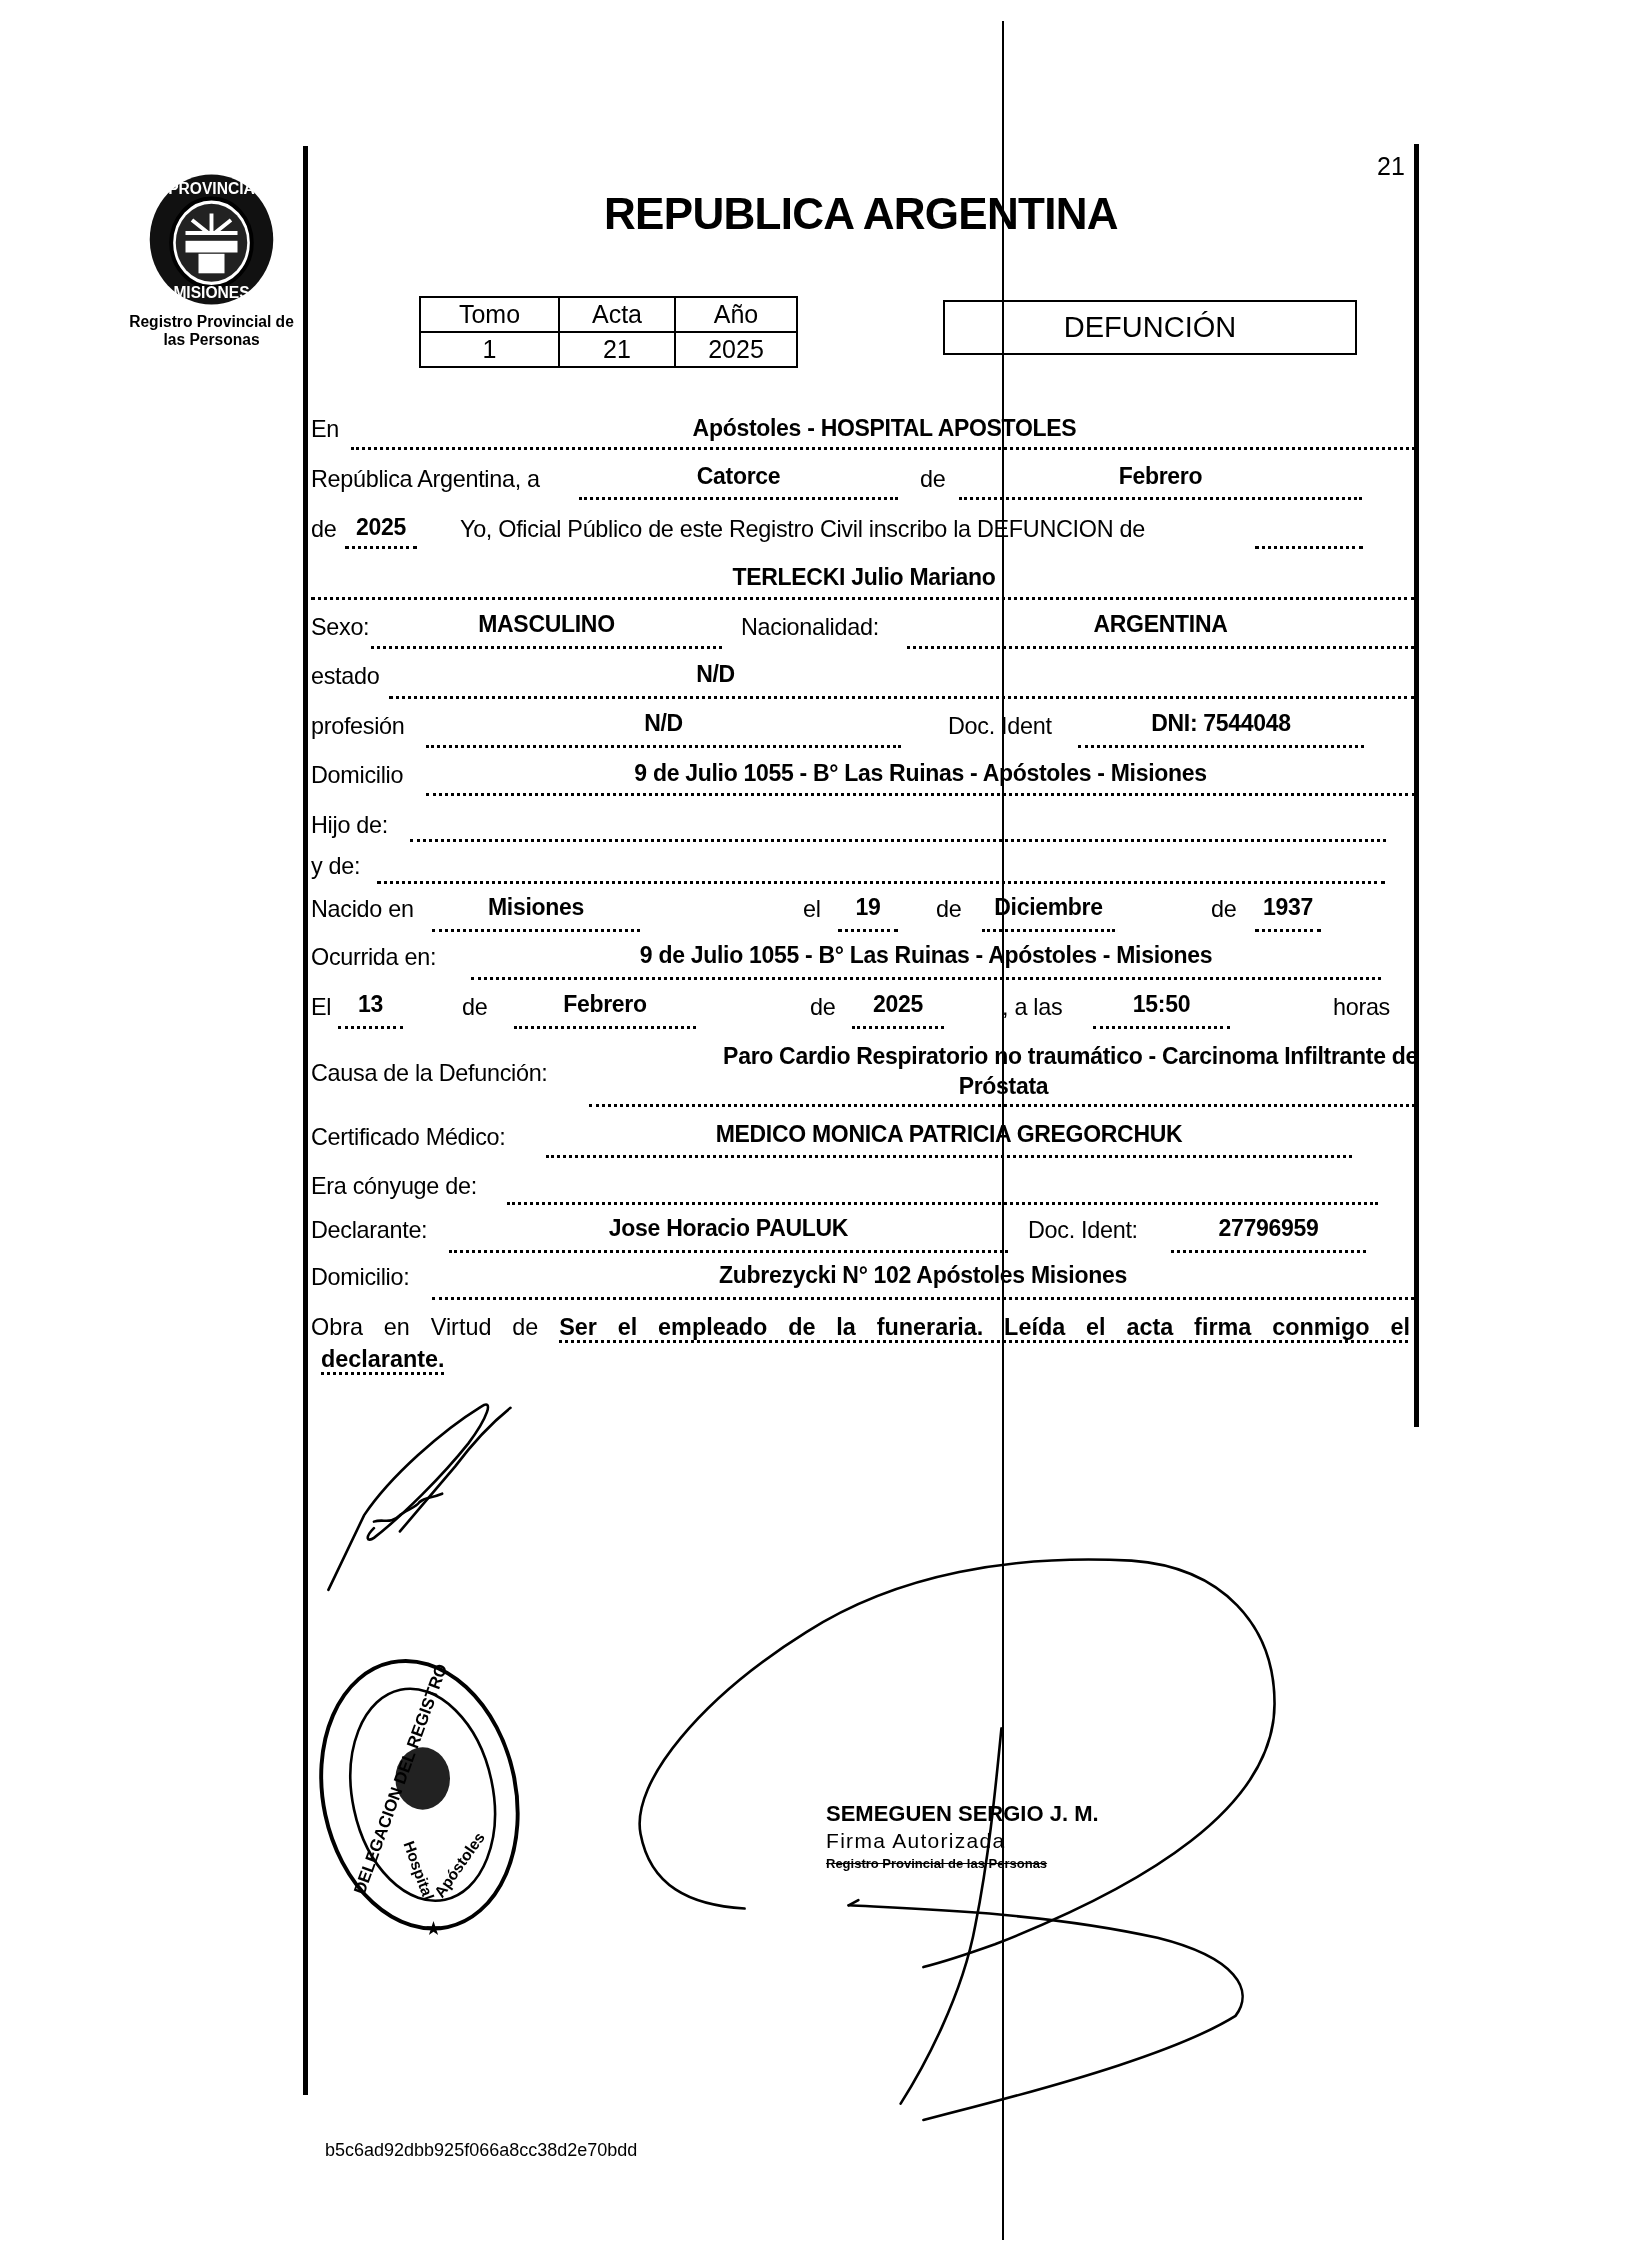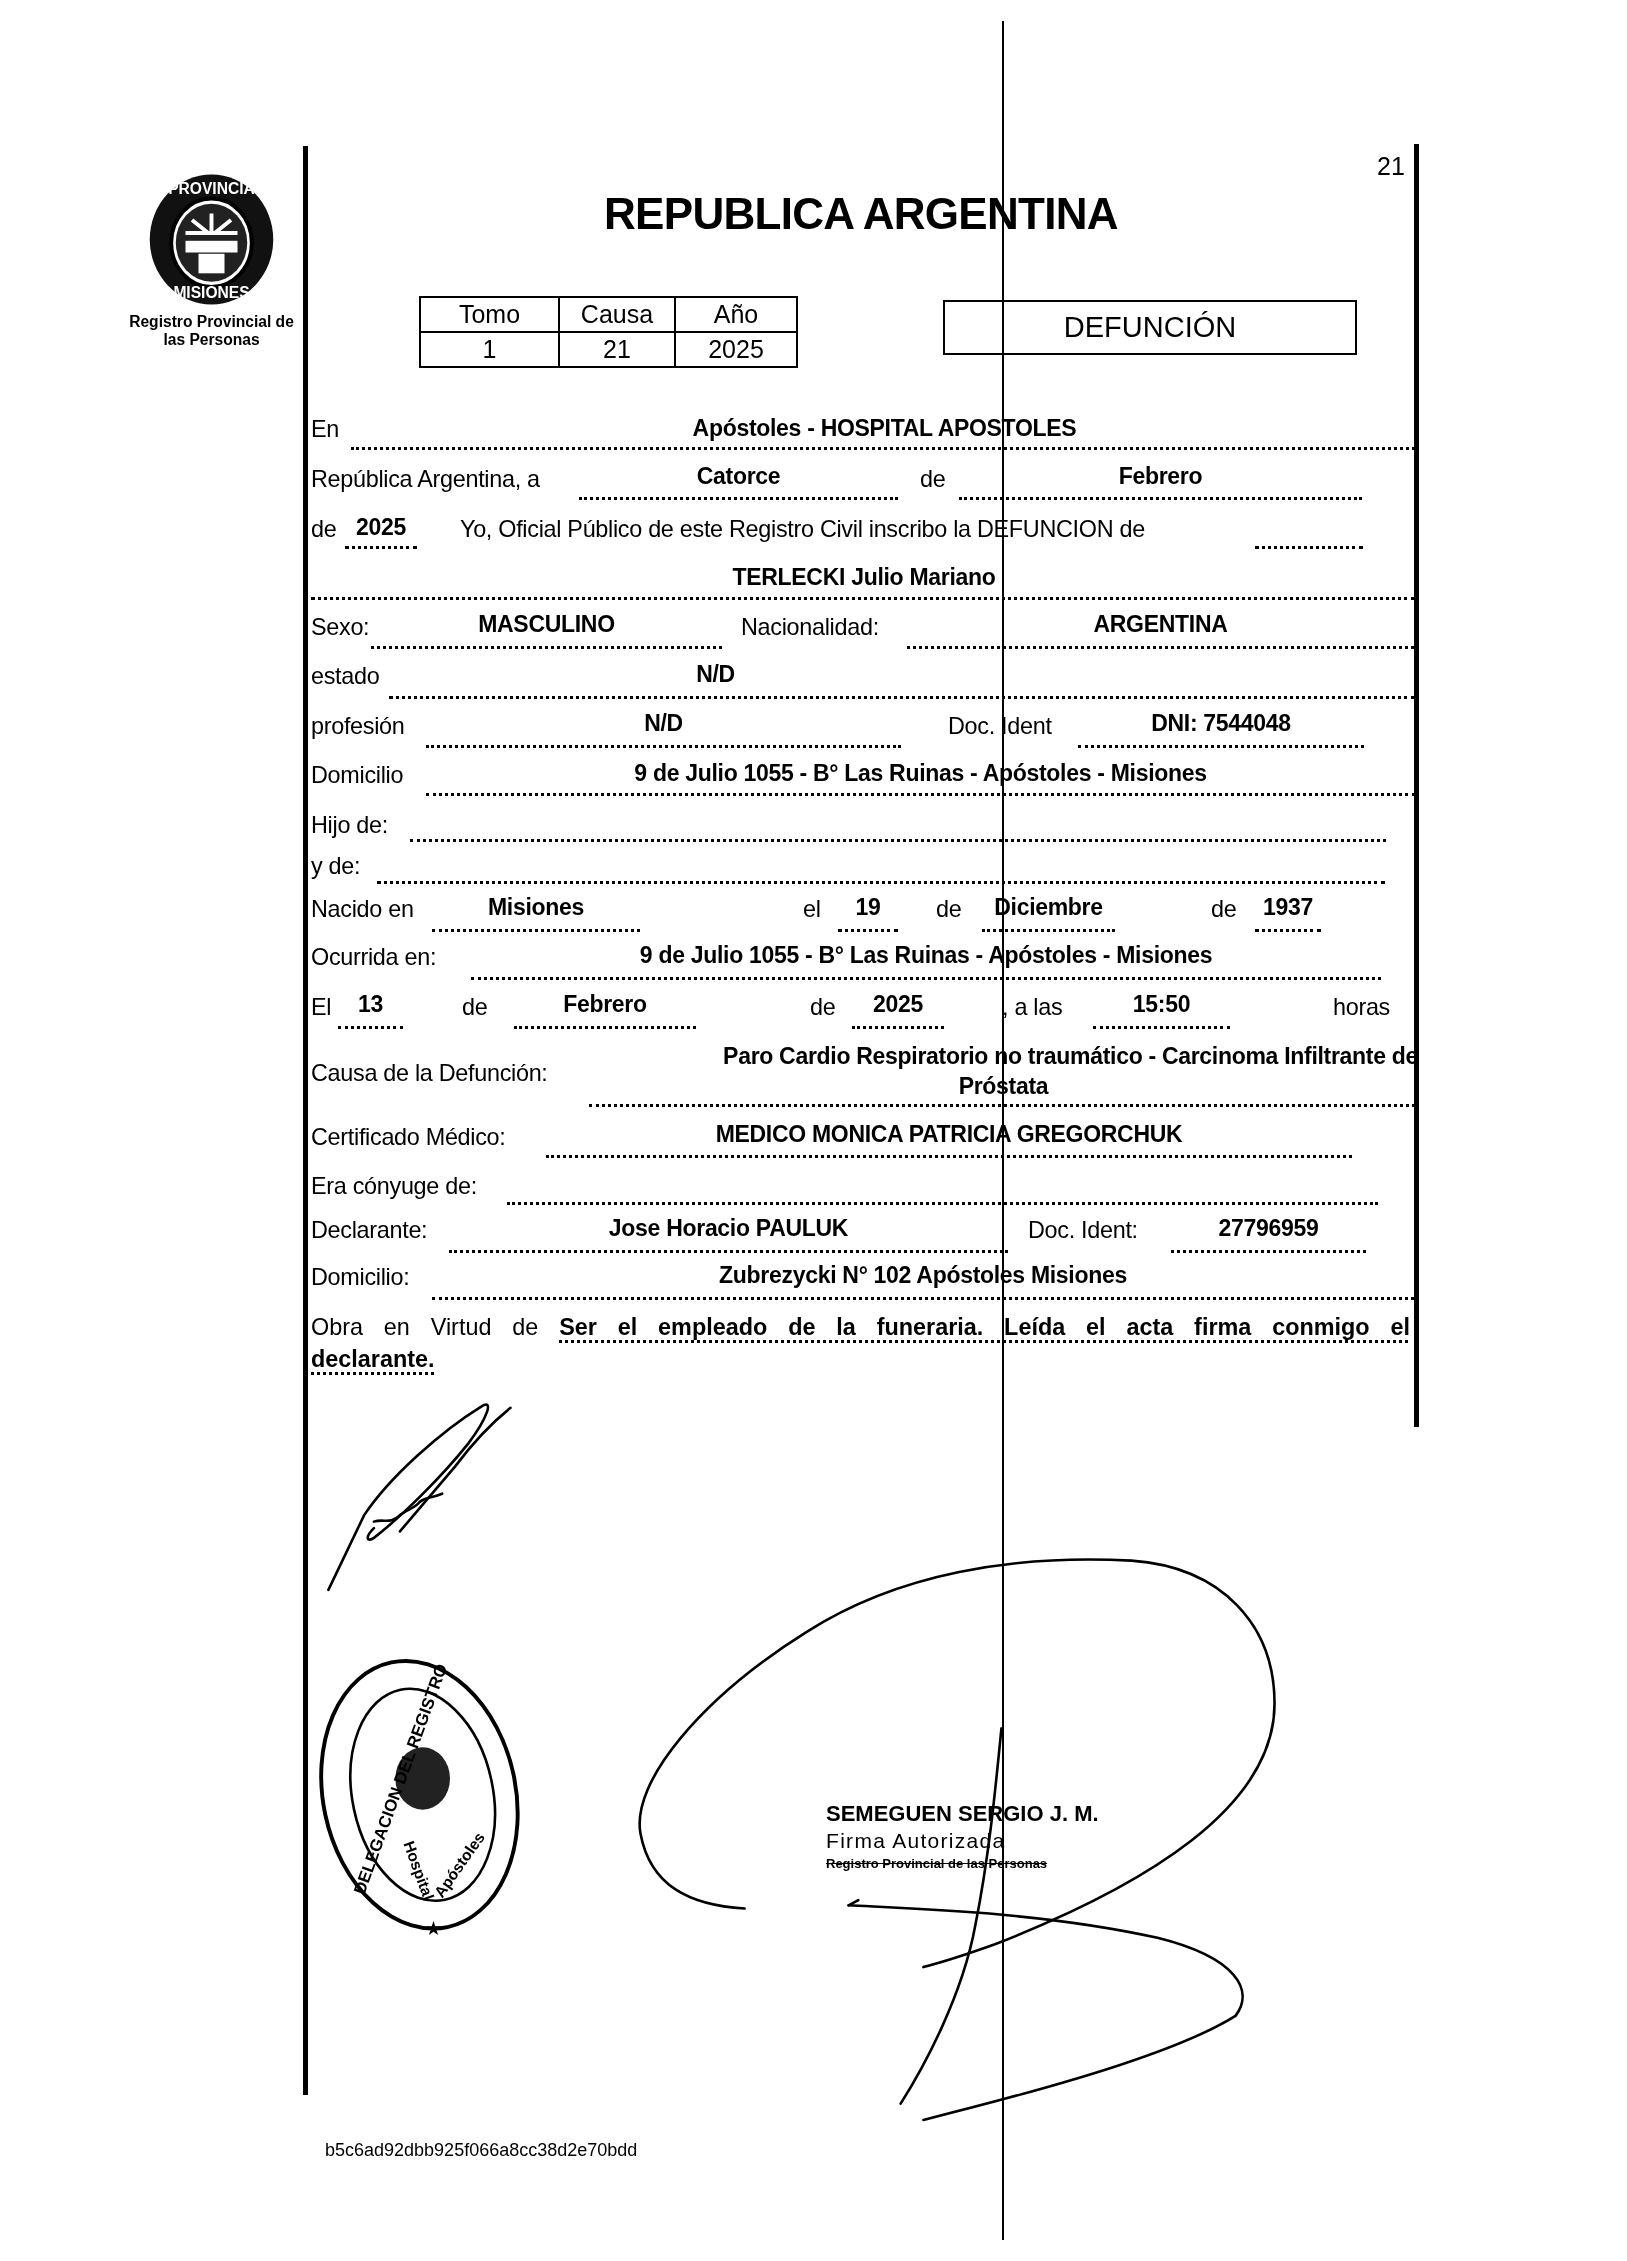--- a/index.html
+++ b/index.html
@@ -14,21 +14,21 @@
   #page-num { position: absolute; left: 1377px; top: 152px; font-size: 25px; }
   #logo-block { position: absolute; left: 114px; top: 168px; width: 195px; text-align: center; }
   #logo-block .cap { font-size: 15.6px; font-weight: bold; line-height: 18px; }
   table.tomo { position: absolute; left: 419px; top: 296px; border-collapse: collapse; }
   table.tomo td { border: 2.6px solid #000; font-size: 25px; text-align: center; height: 33px; padding: 0; }
   #defuncion-box { position: absolute; left: 943px; top: 300px; width: 410px; height: 51px;
                    border: 2.6px solid #000; font-size: 29px; text-align: center; line-height: 51px; }
   #obra-text { position: absolute; left: 311px; top: 1312px; width: 1099px; font-size: 23.4px; line-height: 30px;
                text-align: justify; text-align-last: justify; }
   #obra-text .b { font-weight: bold; text-decoration: underline dotted; text-decoration-thickness: 3.3px; text-underline-offset: 5.2px; }
-  #declarante-tail { position: absolute; left: 311px; top: 1344px; font-size: 23.4px; font-weight: bold;
+  #declarante-tail { position: absolute; left: 321px; top: 1344px; font-size: 23.4px; font-weight: bold;
                      text-decoration: underline dotted; text-decoration-thickness: 3.3px; text-underline-offset: 5.2px; }
   #hash { position: absolute; left: 325px; top: 2140px; font-size: 18px; }
   #sig-block { position: absolute; left: 826px; top: 1801px; width: 338px; text-align: left; }
   #sig-block .n1 { font-size: 22px; font-weight: bold; letter-spacing: 0px; }
   #sig-block .n2 { font-size: 21px; letter-spacing: 1.3px; margin-top: 2px; }
   #sig-block .n3 { font-size: 13px; font-weight: bold; margin-top: 2.6px; text-decoration: line-through; }
   svg.overlay { position: absolute; left: 0; top: 0; }
 </style>
 </head>
 <body>
@@ -52,21 +52,21 @@
   <div class="cap">las Personas</div>
 </div>
 
 <div id="page-num">21</div>
 <div id="title">REPUBLICA ARGENTINA</div>
 
 <table class="tomo">
   <tbody>
       <tr>
     <td style="width:137px">Tomo</td>
-    <td style="width:114px">Causa</td>
+    <td style="width:114px">Acta</td>
     <td style="width:120px">Año</td>
   </tr>
   <tr>
     <td>1</td>
     <td>21</td>
     <td>2025</td>
   </tr>
 </tbody>
   </table>
 

